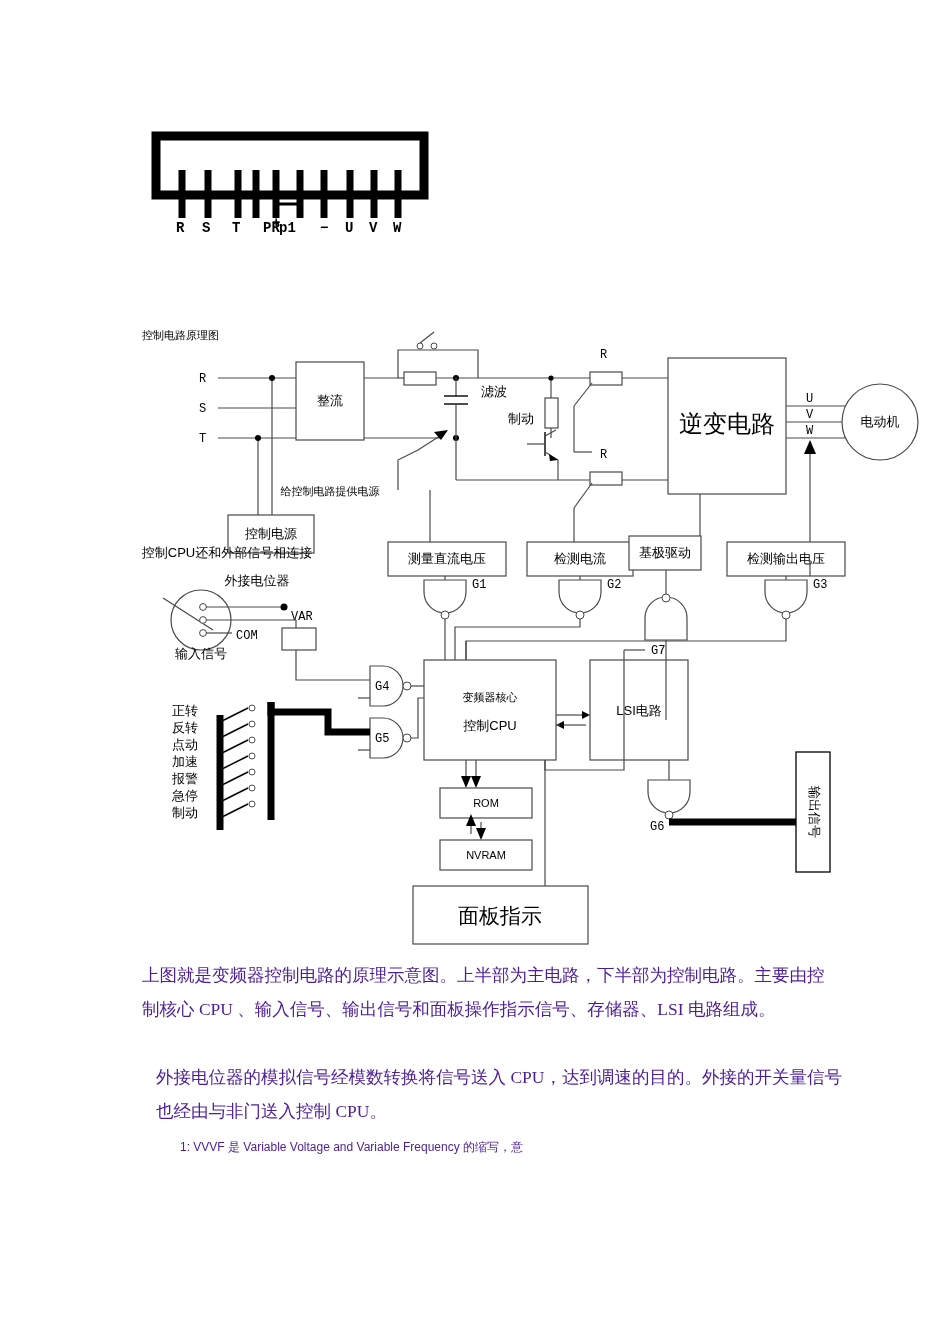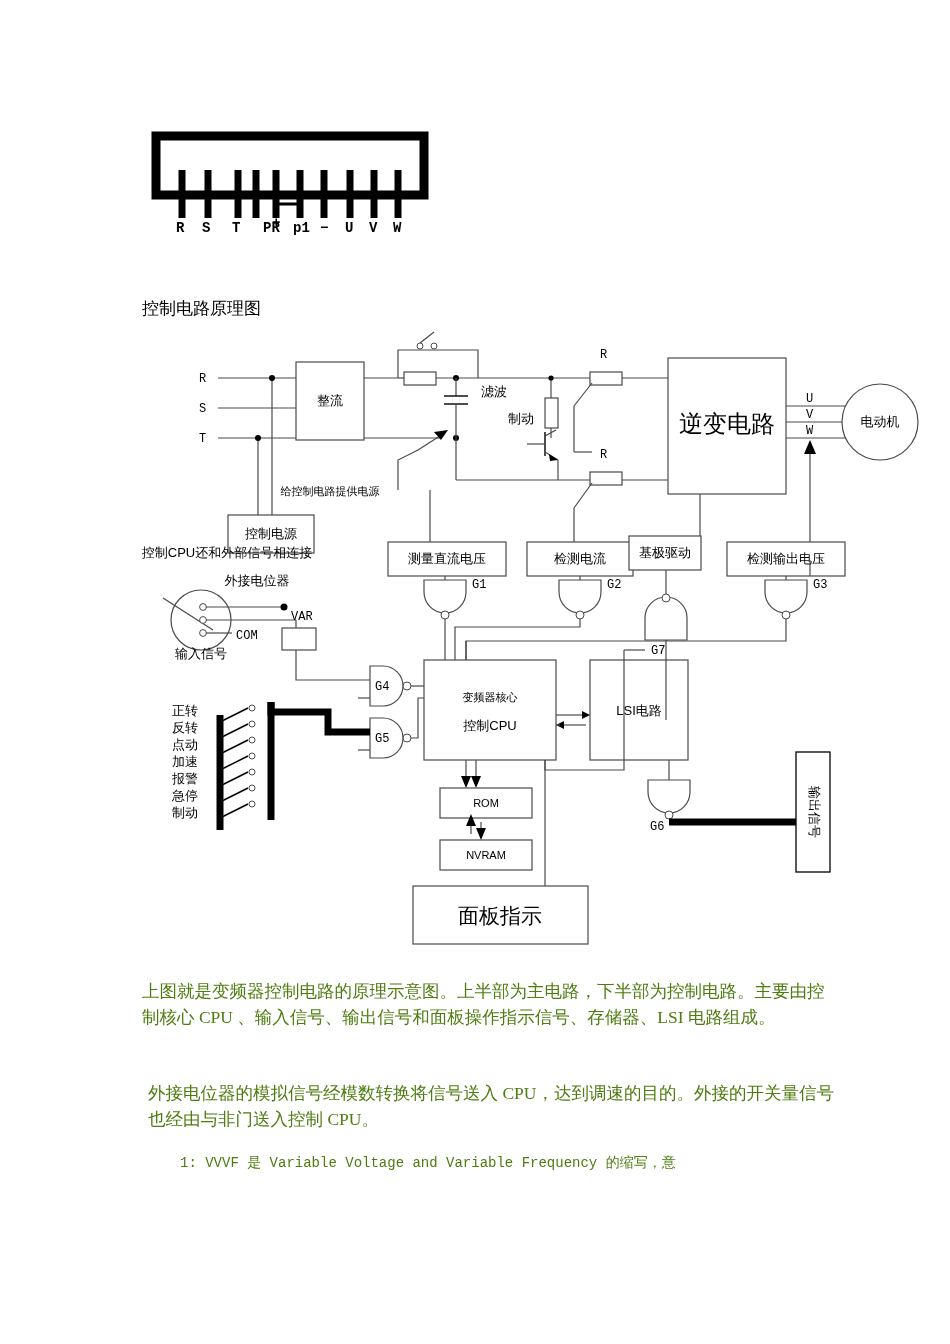--- a/index.html
+++ b/index.html
@@ -37,42 +37,42 @@
     font-size: 14px;
     font-weight: bold;
     color: #000;
     white-space: nowrap;
   }
 
   
   .heading {
     position: absolute;
     font-family: "Liberation Serif", serif;
-    font-size: 17px;
+    font-size: 11px;
     color: #000;
     white-space: nowrap;
+    margin-top: 31px;
   }
   #section-heading { left: 142px; top: 297px; }
 
   .bodytext {
     position: absolute;
     font-family: "Liberation Serif", "DejaVu Serif", serif;
     font-size: 17.5px;
-    line-height: 26px;
-    color: #4d7c0f;
+    line-height: 34px;
+    color: #4c1d95;
     width: 690px;
-    margin-top: 20px;
   }
   #para-1 { left: 142px; top: 958px; }
-  #para-2 { left: 148px; top: 1060px; }
+  #para-2 { left: 156px; top: 1060px; }
   #para-3 { left: 142px; top: 1130px; }
   .indent-1 { padding-left: 38px; }
   .mono {
-    font-family: Liberation Mono, monospace;
-    font-size: 14px;
+    font-family: Liberation Sans, sans-serif;
+    font-size: 12px;
   }
 
   
   #schematic {
     position: absolute;
     left: 0px;
     top: 330px;
     width: 950px;
     height: 620px;
   }
@@ -125,21 +125,21 @@
         <line x1="248" y1="40" x2="248" y2="88"></line>
       </g>
 
       <path d="M126 80 L126 74 L150 74 L150 80" fill="none" stroke="#000" stroke-width="3"></path>
     </svg>
     <span class="term-label" style="left:26px;  top:90px;">R</span>
     <span class="term-label" style="left:52px;  top:90px;">S</span>
     <span class="term-label" style="left:82px;  top:90px;">T</span>
     <span class="term-label" style="left:113px;  top:90px;font-family:Liberation Mono, monospace;">PR</span>
     <span class="term-label" style="left:122px; top:85px;">+</span>
-    <span class="term-label" style="left:143px; top:90px;">p1</span>
+    <span class="term-label" style="left:129px; top:90px;">p1</span>
     <span class="term-label" style="left:170px; top:90px;">−</span>
     <span class="term-label" style="left:195px; top:90px;">U</span>
     <span class="term-label" style="left:219px; top:90px;">V</span>
     <span class="term-label" style="left:243px; top:90px;">W</span>
   </div>
 
   <div class="heading" id="section-heading">控制电路原理图</div>
 
   <div id="schematic">
   <svg width="950" height="620" viewBox="0 0 950 620">

